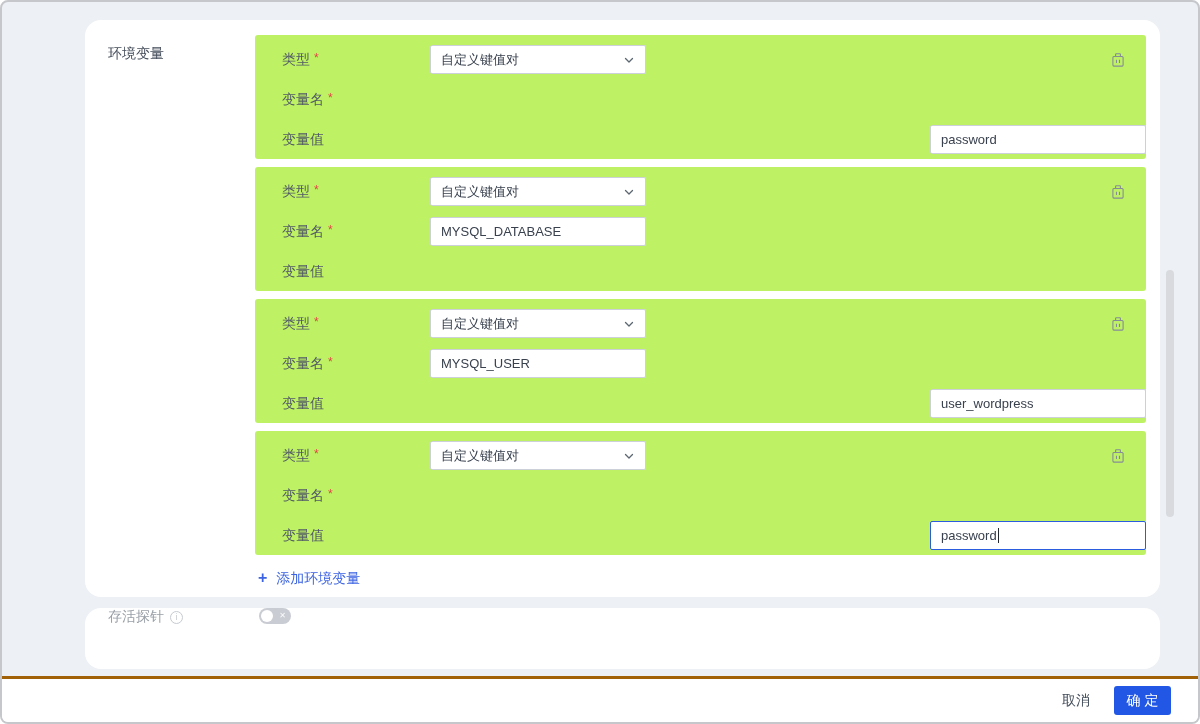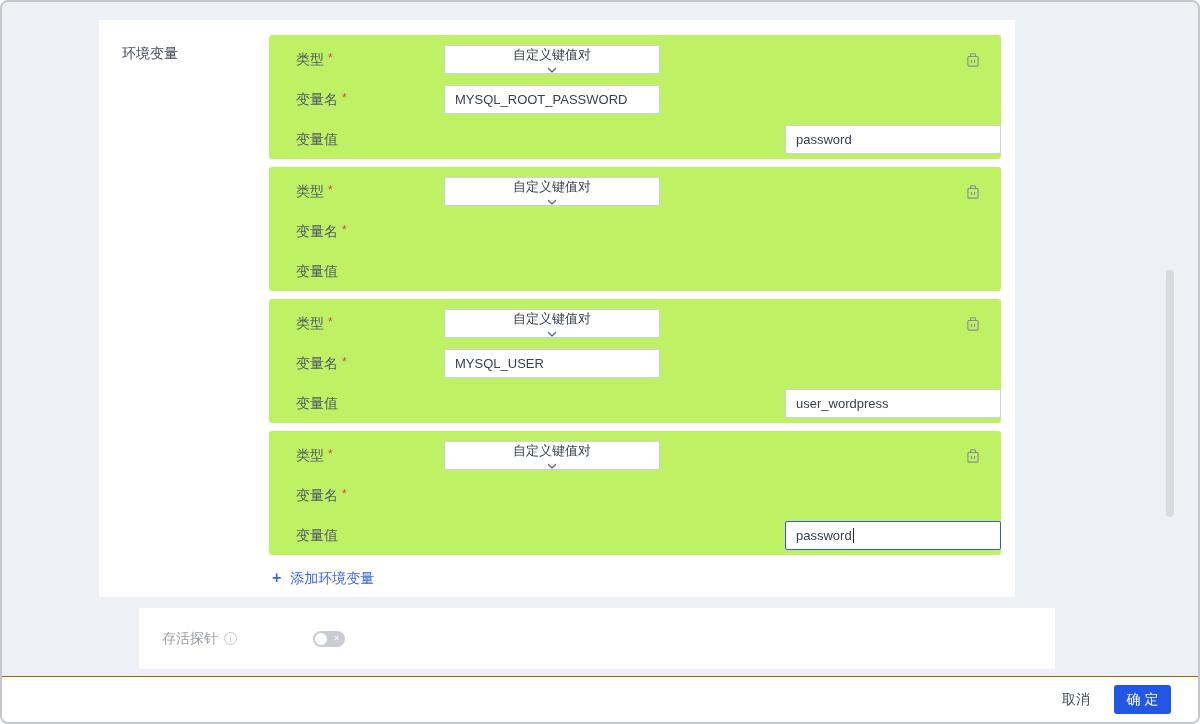--- a/index.html
+++ b/index.html
@@ -4,68 +4,68 @@
 <style>
   * { margin:0; padding:0; box-sizing:border-box; }
   html,body { background:#fff; font-family:"Liberation Sans", sans-serif; }
   .modal {
     position:relative; width:1200px; height:724px;
     background:#edf0f5; border:2px solid #c5c7cb; border-radius:8px;
     overflow:hidden;
   }
   .scroll-area { position:absolute; left:0; top:0; right:0; bottom:47px; overflow:hidden; }
 
-  .card { position:absolute; left:97px; width:916px; background:#ffffff; border-radius:0; }
+  .card { position:absolute; left:83px; width:1075px; background:#ffffff; border-radius:16px; }
   .card-env { top:18px; height:577px; display:flex; }
   .label-col { width:170px; flex:none; padding:24px 0 0 23px; }
   .section-label { font-size:14px; color:#454d5a; }
   .control-col { flex:1; padding:15px 14px 0 0; }
 
   .env-block { position:relative; background:#bef264; border-radius:3px; padding:10px 0 5px 0; margin-bottom:8px; }
   .frow { display:flex; align-items:center; height:29px; margin-bottom:11px; }
   .frow:last-of-type { margin-bottom:0;justify-content:space-between; }
   .flabel { width:175px; padding-left:27px; font-size:14px; color:#525a66; }
   .req { font-style:normal; color:#df4545; font-size:12px; margin-left:4px; position:relative; top:-2px; }
 
   .select, .tinput {
     width:216px; height:29px; background:#fff;
     border:1px solid #cbd0d9; border-radius:2px;
     display:flex; align-items:center; padding:0 10px;
     font-size:13px; color:#39414e; cursor:text;
   }
-  .select { justify-content:space-between; cursor:pointer;flex-direction:column; }
+  .select { justify-content:space-between; cursor:pointer; }
   .select .chev { display:flex; align-items:center; }
   .tinput.focused { border:1px solid #2b5ce0; }
   .caret { width:1px; height:15px; background:#24292f; margin-left:1px; }
 
   .trash { position:absolute; top:16px; right:19px; width:18px; height:18px;
            background:none; border:none; padding:1px; cursor:pointer; line-height:0; }
 
   .add-link { display:inline-flex; align-items:center; gap:9px; margin:7px 0 0 3px;
               color:#3d64e2; font-size:14px; cursor:pointer; background:none; border:none; }
   .add-link .plus { font-size:16px; font-weight:bold; line-height:1; position:relative; top:-1px; }
 
-  .card-probe { top:606px; height:61px; display:flex; align-items:center;margin-left:40px; }
+  .card-probe { top:606px; height:61px; display:flex; align-items:flex-start; }
   .probe-label-wrap { width:170px; flex:none; padding-left:23px; display:flex; align-items:center; gap:6px; }
   .probe-label { font-size:14px; color:#9aa0a8; }
   .info-icon { width:13px; height:13px; border:1px solid #c6cad1; border-radius:50%;
                color:#c6cad1; font-size:9px; font-style:normal;
                display:inline-flex; align-items:center; justify-content:center; }
   .toggle { position:relative; width:32px; height:16px; margin-left:4px; border-radius:8px;
             background:#c9cdd3; border:none; cursor:pointer; }
   .toggle .knob { position:absolute; left:2px; top:2px; width:12px; height:12px;
                   border-radius:50%; background:#fff; }
   .toggle .off-x { position:absolute; right:5px; top:4px; color:rgba(255,255,255,0.9);
                    font-size:8px; line-height:1; }
 
   .scrollbar-thumb { position:absolute; left:1164px; top:268px; width:8px; height:247px;
                      background:#d8dade; border-radius:4px; cursor:grab; }
 
   .footer { position:absolute; left:0; right:0; bottom:0; height:46px; background:#fff;
-            border-top:1px solid #a16207; display:flex; align-items:center;
+            border-top:3px solid #a16207; display:flex; align-items:center;
             justify-content:flex-end; gap:24px; padding-right:27px; }
   .btn-cancel { background:none; border:none; font-size:14px; color:#414b59; cursor:pointer; }
   .btn-confirm { min-width:57px; height:29px; background:#2257e5; color:#fff; border:none;
                  border-radius:3px; font-size:14px; padding:0 11px; cursor:pointer; }
 </style>
 </head>
 <body>
 
 <div class="modal">
   <div class="scroll-area">
@@ -84,23 +84,20 @@
               <span>自定义键值对</span>
               <span class="chev">
                   <svg width="12" height="12" viewBox="0 0 12 12">
                     <path d="M2.5 4.5 L6 8 L9.5 4.5" fill="none" stroke="#5c6672" stroke-width="1.3" stroke-linecap="round" stroke-linejoin="round"></path>
                   </svg>
                 </span>
             </div>
           </div>
           <div class="frow">
             <span class="flabel"><span>变量名</span><i class="req">*</i></span>
-            <div class="tinput">
-                <span>MYSQL_ROOT_PASSWORD</span>
-              </div>
           </div>
           <div class="frow">
             <span class="flabel"><span>变量值</span></span>
             <div class="tinput">
                 <span>password</span>
               </div>
           </div>
           <button class="trash"><svg width="16" height="16" viewBox="0 0 16 16" fill="none" stroke="#858c96" stroke-width="1.1">
                 <rect x="5.6" y="1.8" width="4.8" height="2.7" rx="0.6"></rect>
                 <rect x="2.9" y="4.5" width="10.2" height="9.6" rx="1"></rect>
@@ -116,20 +113,23 @@
               <span>自定义键值对</span>
               <span class="chev">
                   <svg width="12" height="12" viewBox="0 0 12 12">
                     <path d="M2.5 4.5 L6 8 L9.5 4.5" fill="none" stroke="#5c6672" stroke-width="1.3" stroke-linecap="round" stroke-linejoin="round"></path>
                   </svg>
                 </span>
             </div>
           </div>
           <div class="frow">
             <span class="flabel"><span>变量名</span><i class="req">*</i></span>
+            <div class="tinput">
+                <span>MYSQL_DATABASE</span>
+              </div>
           </div>
           <div class="frow">
             <span class="flabel"><span>变量值</span></span>
           </div>
           <button class="trash"><svg width="16" height="16" viewBox="0 0 16 16" fill="none" stroke="#858c96" stroke-width="1.1">
                 <rect x="5.6" y="1.8" width="4.8" height="2.7" rx="0.6"></rect>
                 <rect x="2.9" y="4.5" width="10.2" height="9.6" rx="1"></rect>
                 <path d="M6.5 7.8 v3.2 M9.5 7.8 v3.2"></path>
               </svg></button>
         </div>

